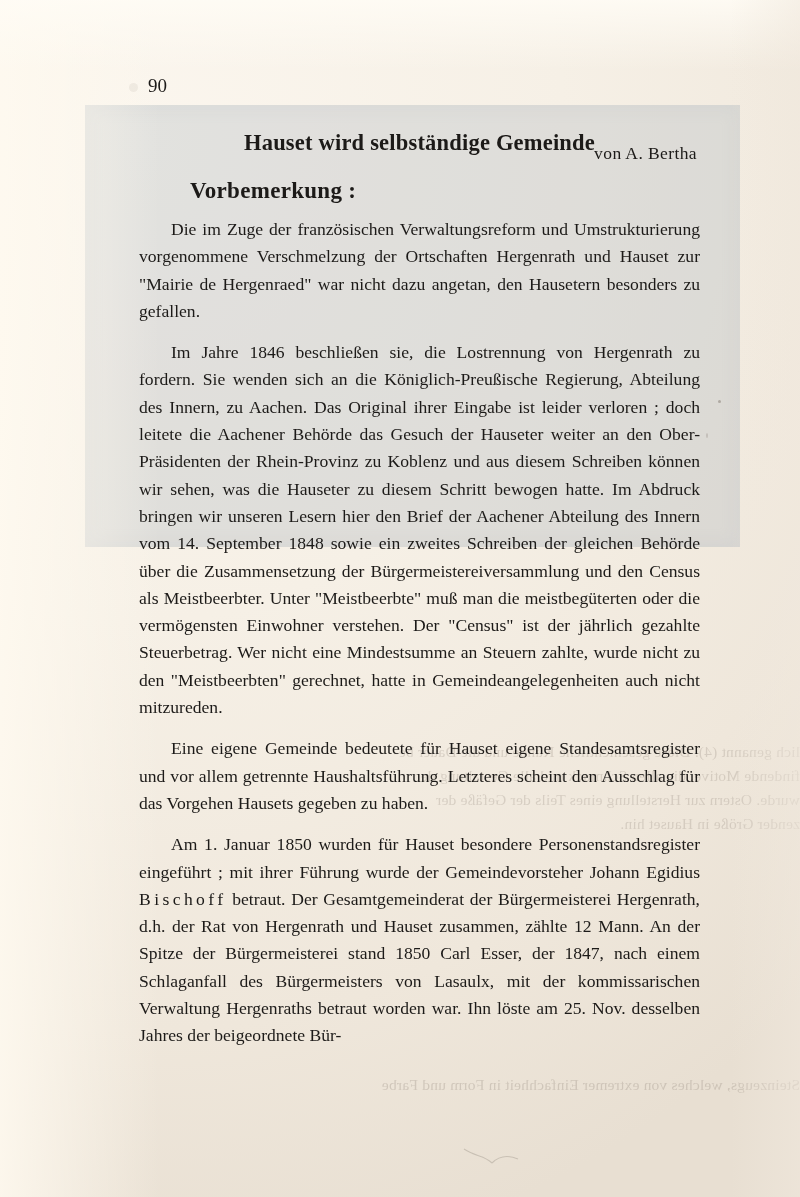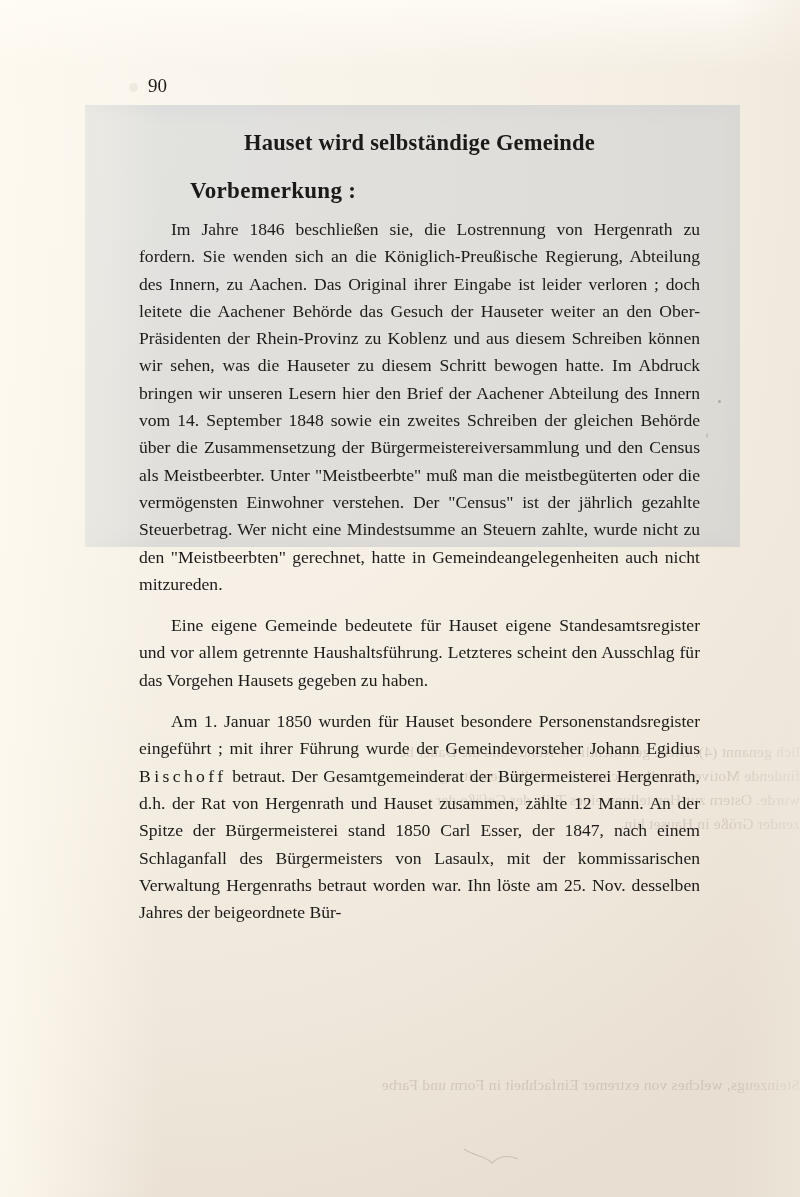--- a/index.html
+++ b/index.html
@@ -169,24 +169,28 @@
   <div class="paper-warm-left"></div>
   <div class="paper-edge-top"></div>
   <div class="paper-edge-right"></div>
 
   <div class="folio">90</div>
 
   <h1 class="headline">
     <span class="w">Hauset wird selbständige Gemeinde</span>
   </h1>
 
+  <div class="byline">
+    <span class="w">von A. Bertha</span>
+  </div>
 
   <div class="section-label">Vorbemerkung :</div>
 
   <div class="column">
+    <p class="para">Die im Zuge der französischen Verwaltungsreform und Umstrukturierung vorgenommene Verschmelzung der Ortschaften Hergenrath und Hauset zur "Mairie de Hergenraed" war nicht dazu angetan, den Hausetern besonders zu gefallen.</p>
     <p class="para">Im Jahre 1846 beschließen sie, die Lostrennung von Hergenrath zu fordern. Sie wenden sich an die Königlich-Preußische Regierung, Abteilung des Innern, zu Aachen. Das Original ihrer Eingabe ist leider verloren ; doch leitete die Aachener Behörde das Gesuch der Hauseter weiter an den Ober-Präsidenten der Rhein-Provinz zu Koblenz und aus diesem Schreiben können wir sehen, was die Hauseter zu diesem Schritt bewogen hatte. Im Abdruck bringen wir unseren Lesern hier den Brief der Aachener Abteilung des Innern vom 14. September 1848 sowie ein zweites Schreiben der gleichen Behörde über die Zusammensetzung der Bürgermeistereiversammlung und den Census als Meistbeerbter. Unter "Meistbeerbte" muß man die meistbegüterten oder die vermögensten Einwohner verstehen. Der "Census" ist der jährlich gezahlte Steuerbetrag. Wer nicht eine Mindestsumme an Steuern zahlte, wurde nicht zu den "Meistbeerbten" gerechnet, hatte in Gemeindeangelegenheiten auch nicht mitzureden.</p>
     <p class="para">Eine eigene Gemeinde bedeutete für Hauset eigene Standesamtsregister und vor allem getrennte Haushaltsführung. Letzteres scheint den Ausschlag für das Vorgehen Hausets gegeben zu haben.</p>
     <p class="para"><span>Am 1. Januar 1850 wurden für Hauset besondere Personenstandsregister eingeführt ; mit ihrer Führung wurde der Gemeindevorsteher Johann Egidius </span><span class="spaced">Bischoff</span><span> betraut. Der Gesamtgemeinderat der Bürgermeisterei Hergenrath, d.h. der Rat von Hergenrath und Hauset zusammen, zählte 12 Mann. An der Spitze der Bürgermeisterei stand 1850 Carl Esser, der 1847, nach einem Schlaganfall des Bürgermeisters von Lasaulx, mit der kommissarischen Verwaltung Hergenraths betraut worden war. Ihn löste am 25. Nov. desselben Jahres der beigeordnete Bür-</span></p>
   </div>
 
   <div class="speck" style="left:718px; top:400px; width:3px; height:3px; opacity:0.55;"></div>
   <div class="speck" style="left:706px; top:433px; width:2px; height:5px; opacity:0.30;"></div>
   <div class="speck" style="left:129px; top:83px; width:9px; height:9px; opacity:0.10;"></div>
 
   <svg class="hair" style="left:462px; top:1145px;" width="60" height="26" viewBox="0 0 60 26">

